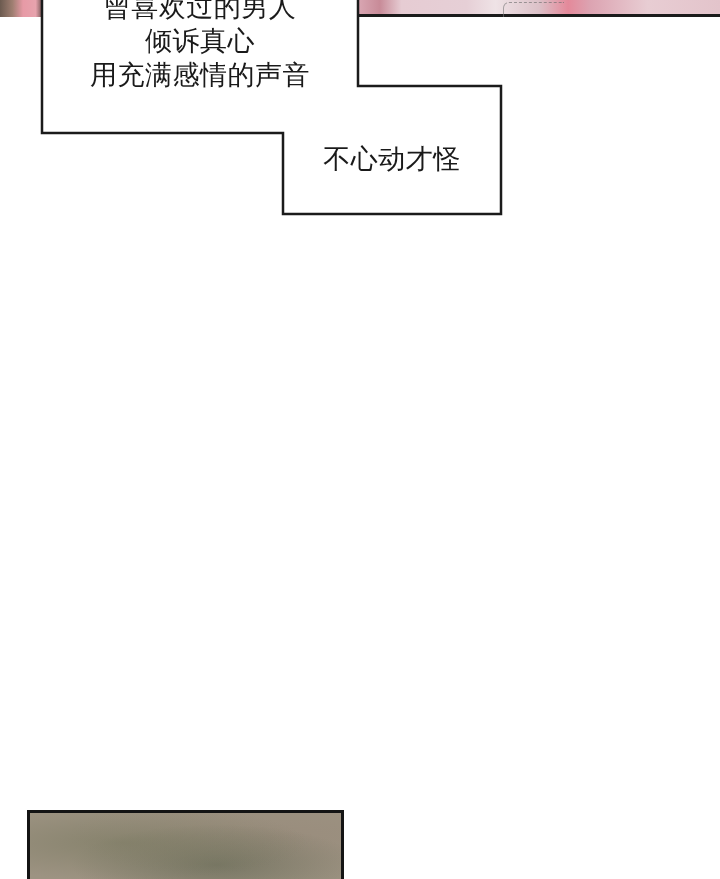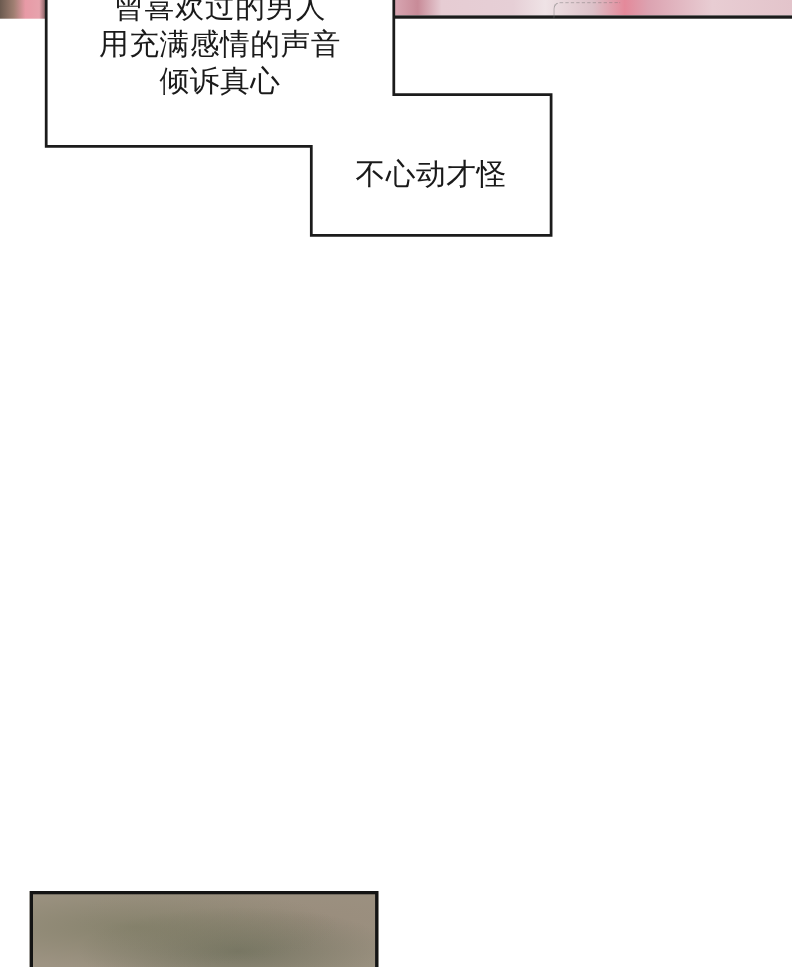--- a/index.html
+++ b/index.html
@@ -48,18 +48,18 @@
 <div class="art-right">
   <div class="lace"></div>
 </div>
 
 <svg class="speech-box" width="720" height="230" viewBox="0 0 720 230">
   <polygon points="42,-5 358,-5 358,86 501,86 501,214 283,214 283,133 42,133" fill="#ffffff" stroke="#1b1b1b" stroke-width="2.5" stroke-linejoin="miter"></polygon>
 </svg>
 
 <div class="speech-text t1">
   <div>曾喜欢过的男人</div>
+  <div>倾诉真心</div>
   <div>用充满感情的声音</div>
-  <div>倾诉真心</div>
 </div>
 <div class="speech-text t2">不心动才怪</div>
 
 <div class="bottom-panel"></div>
 
 </body></html>

